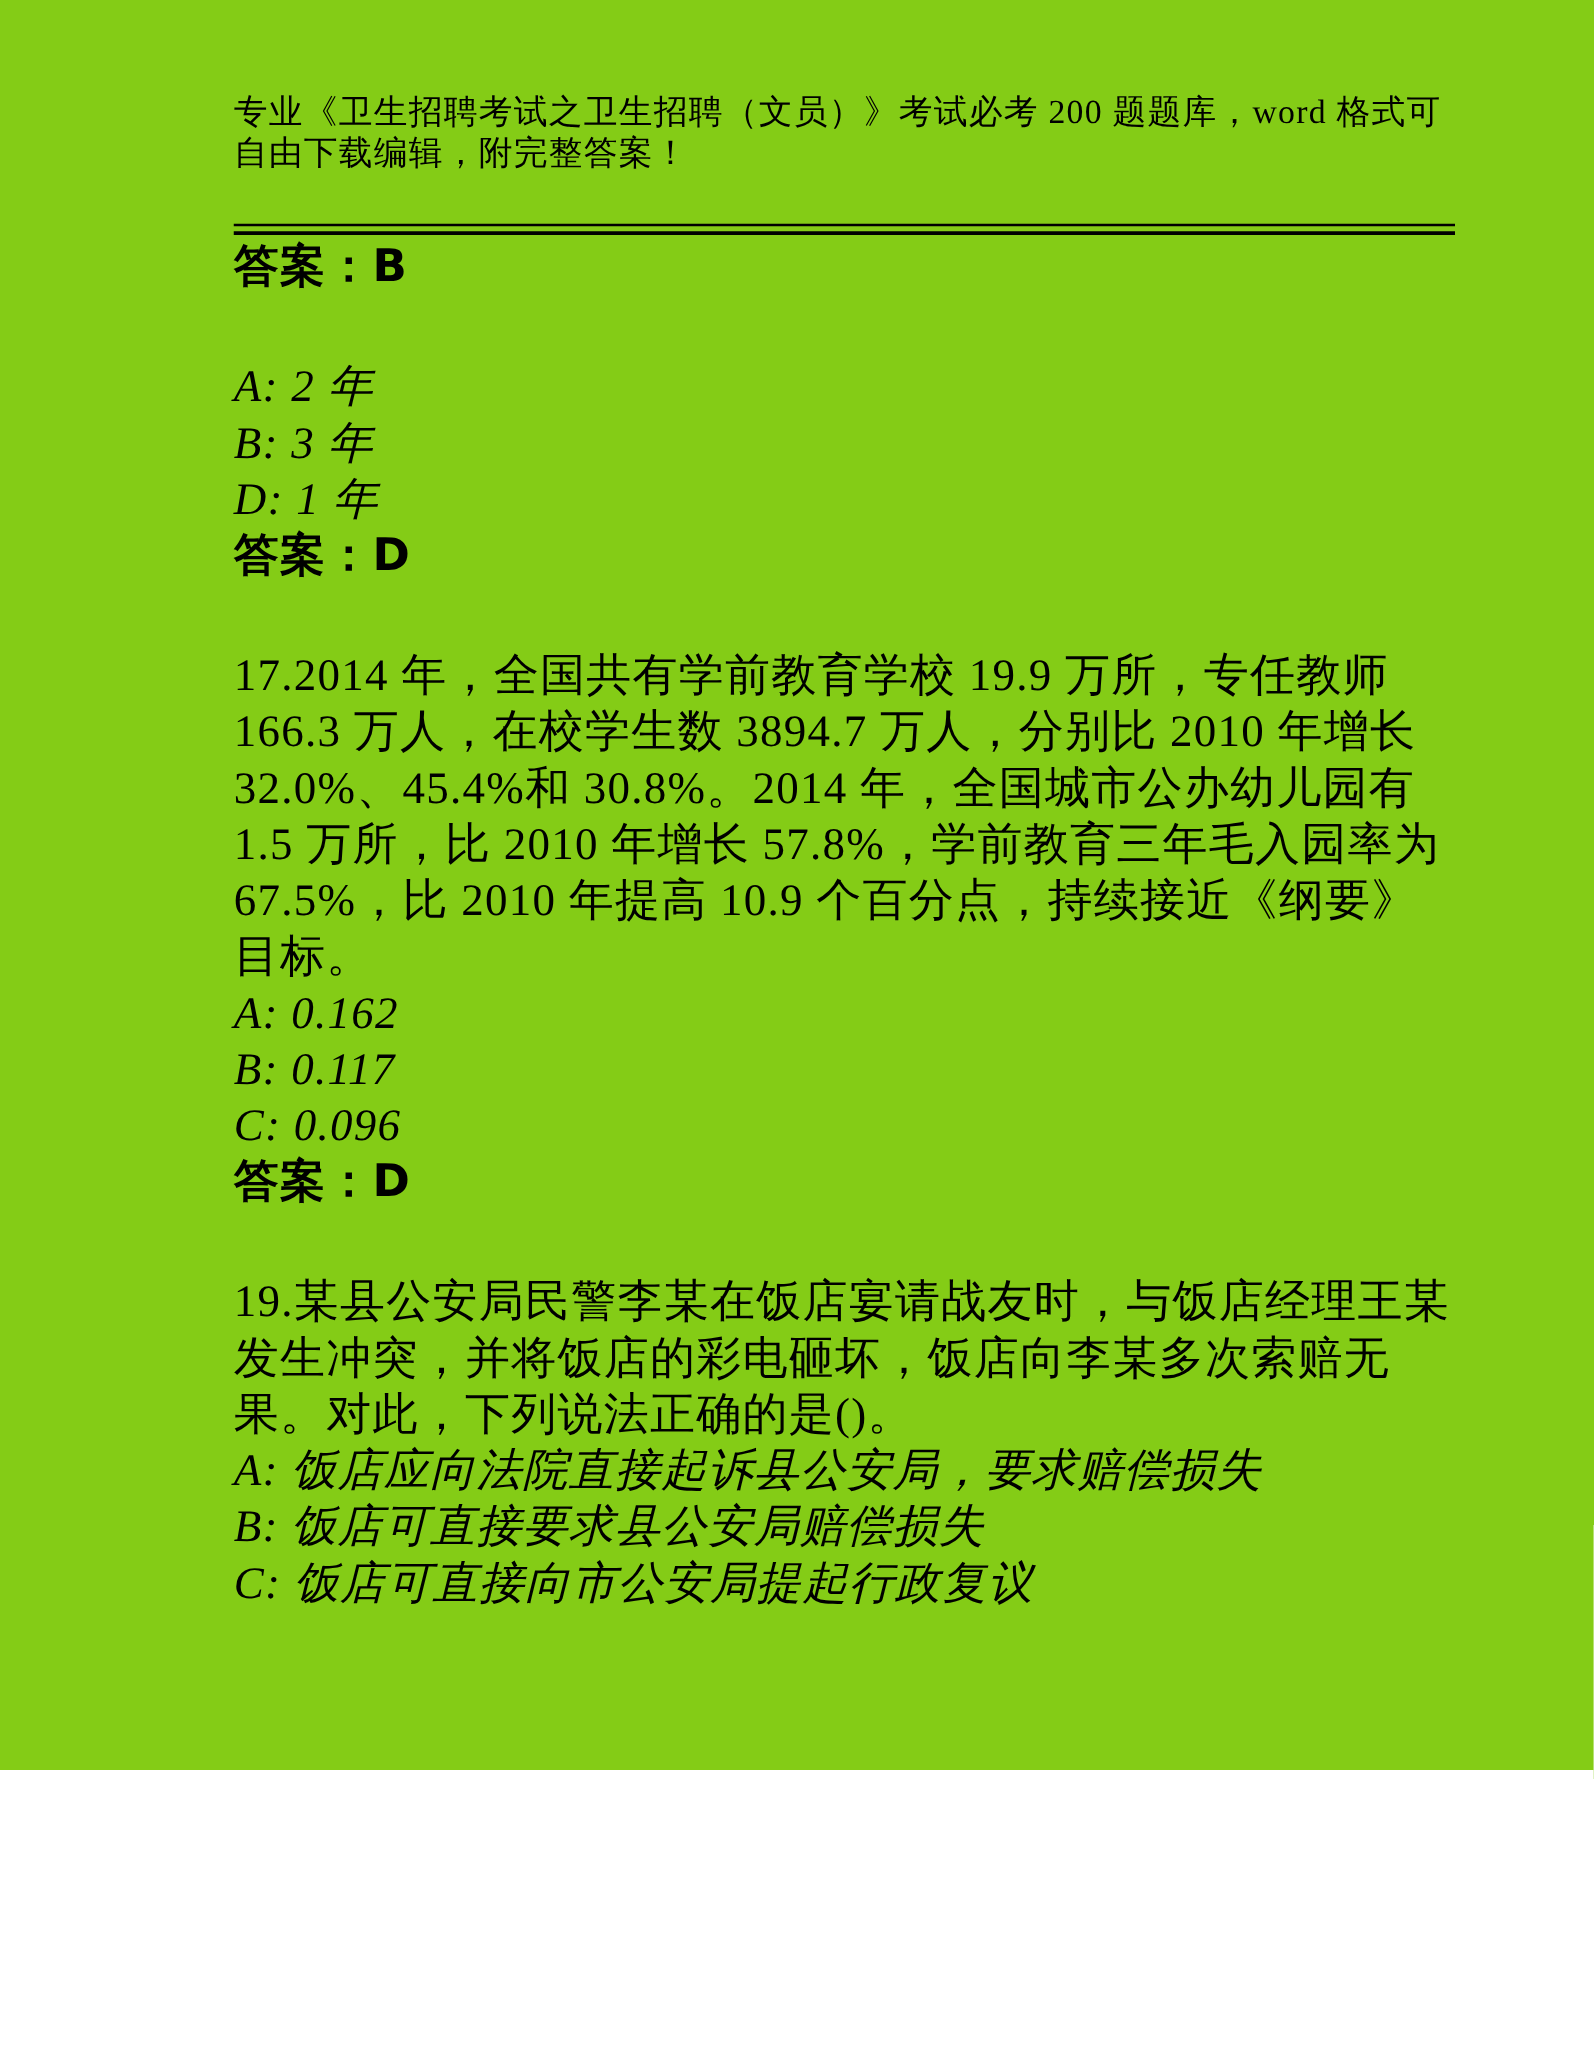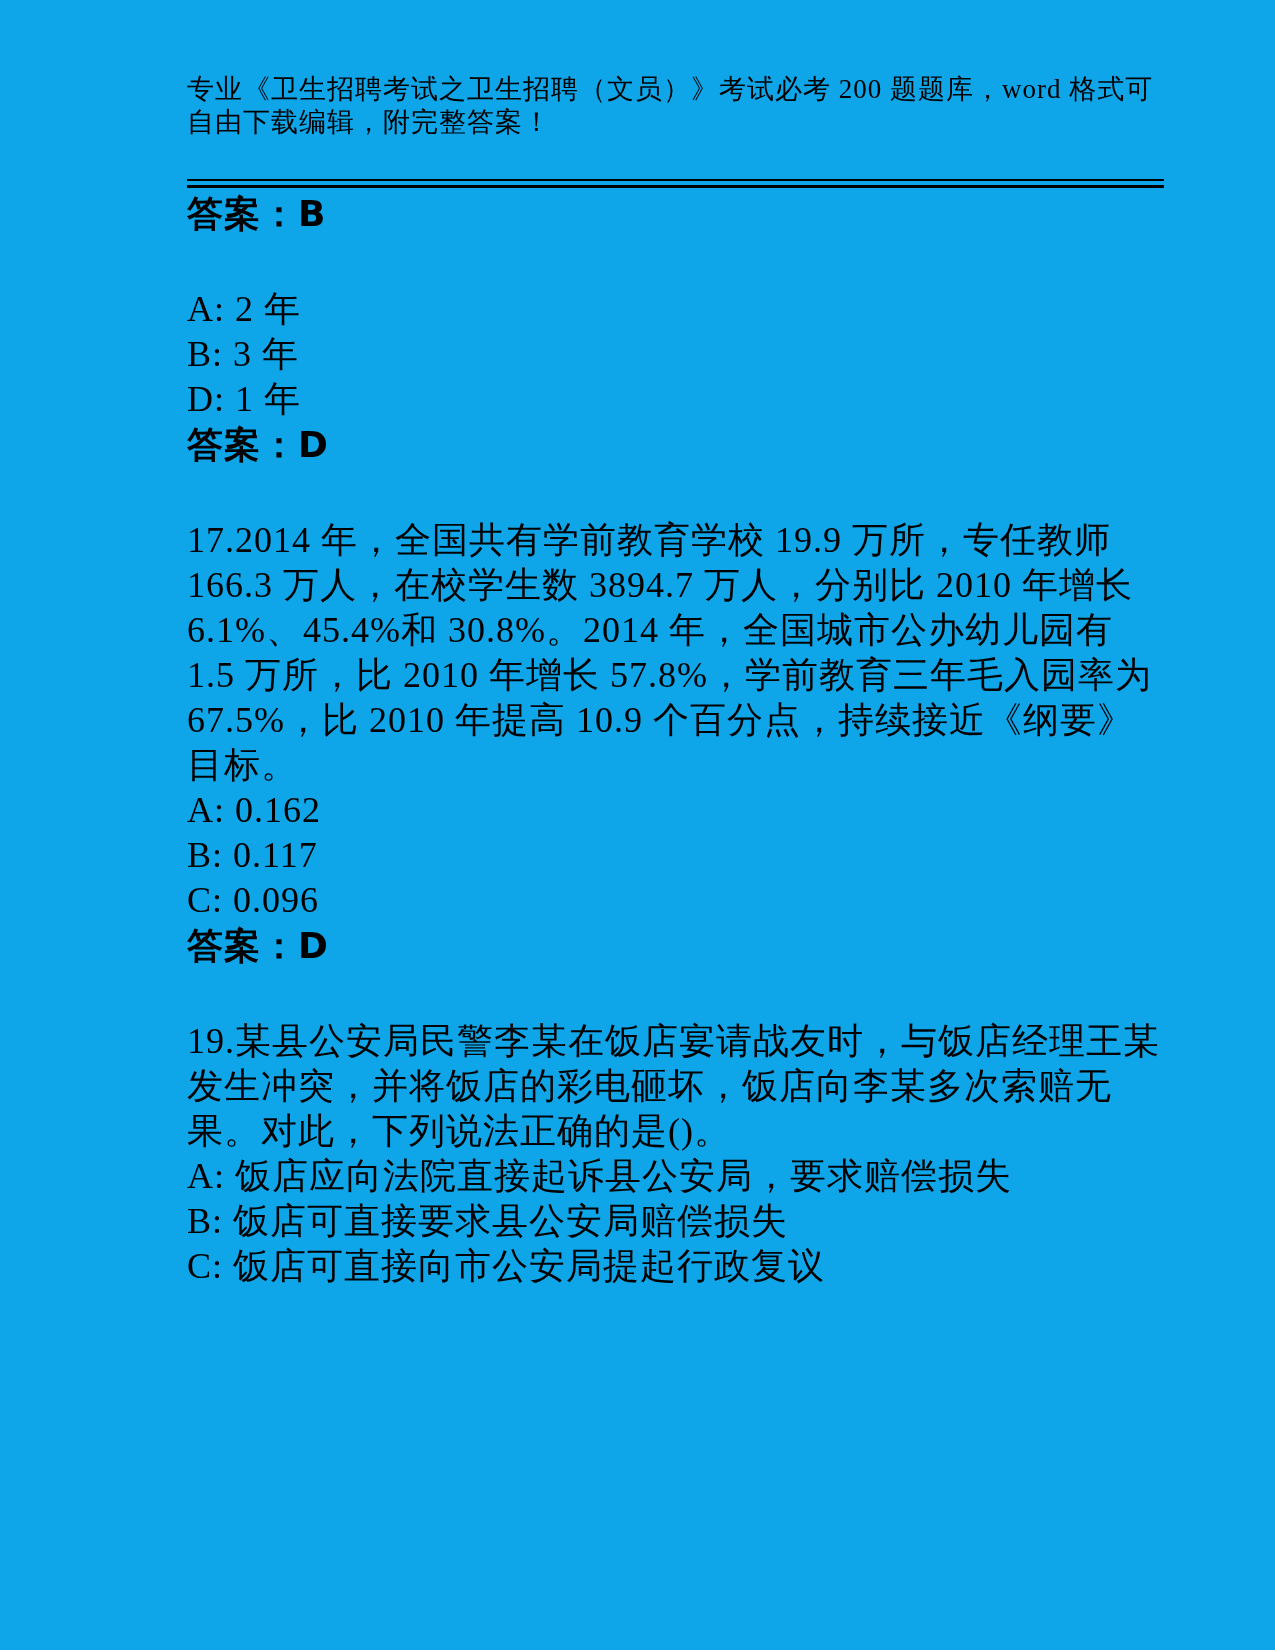--- a/index.html
+++ b/index.html
@@ -3,22 +3,22 @@
 <meta charset="utf-8">
 <style>
   html, body {
     margin: 0;
     padding: 0;
     background: #ffffff;
   }
   .page {
     position: relative;
     width: 1275px;
-    height: 1650px;
-    background: #0ea5e9;
+    height: 1416px;
+    background: #84cc16;
     color: #000000;
     font-family: "Liberation Serif", serif;
     overflow: hidden;
   }
   .header {
     margin: 73px 111px 0 187px;
     min-height: 66px;
     font-size: 27px;
     line-height: 33px;
     letter-spacing: 1px;
@@ -38,21 +38,21 @@
   }
   .content p { margin: 0; }
   .answer-line {
     font-family: "DejaVu Sans", "Liberation Sans", sans-serif;
     font-weight: 700;
     letter-spacing: 1px;
   }
   .question { margin-top: 51px; }
   .q-text-16, .q-text-18 { min-height: 135px; }
   .q-text-17 { min-height: 225px; }
-  .option { white-space: pre-wrap; }
+  .option { white-space: pre-wrap; font-style: italic; }
 </style>
 </head>
 <body>
 
 <div class="page">
 
   <div class="header">
     <p>专业《卫生招聘考试之卫生招聘（文员）》考试必考 200 题题库，word 格式可自由下载编辑，附完整答案！</p>
   </div>
 
@@ -65,21 +65,21 @@
     <section class="question">
       <div class="options">
         <p class="option">A: 2 年</p>
         <p class="option">B: 3 年</p>
         <p class="option">D: 1 年</p>
       </div>
       <p class="answer-line">答案：D</p>
     </section>
 
     <section class="question">
-      <p class="q-text q-text-17">17.2014 年，全国共有学前教育学校 19.9 万所，专任教师 166.3 万人，在校学生数 3894.7 万人，分别比 2010 年增长 6.1%、45.4%和 30.8%。2014 年，全国城市公办幼儿园有 1.5 万所，比 2010 年增长 57.8%，学前教育三年毛入园率为 67.5%，比 2010 年提高 10.9 个百分点，持续接近《纲要》目标。</p>
+      <p class="q-text q-text-17">17.2014 年，全国共有学前教育学校 19.9 万所，专任教师 166.3 万人，在校学生数 3894.7 万人，分别比 2010 年增长 32.0%、45.4%和 30.8%。2014 年，全国城市公办幼儿园有 1.5 万所，比 2010 年增长 57.8%，学前教育三年毛入园率为 67.5%，比 2010 年提高 10.9 个百分点，持续接近《纲要》目标。</p>
       <div class="options">
         <p class="option">A: 0.162</p>
         <p class="option">B: 0.117</p>
         <p class="option">C: 0.096</p>
       </div>
       <p class="answer-line">答案：D</p>
     </section>
 
     <section class="question">
       <p class="q-text q-text-18">19.某县公安局民警李某在饭店宴请战友时，与饭店经理王某发生冲突，并将饭店的彩电砸坏，饭店向李某多次索赔无果。对此，下列说法正确的是()。</p>

